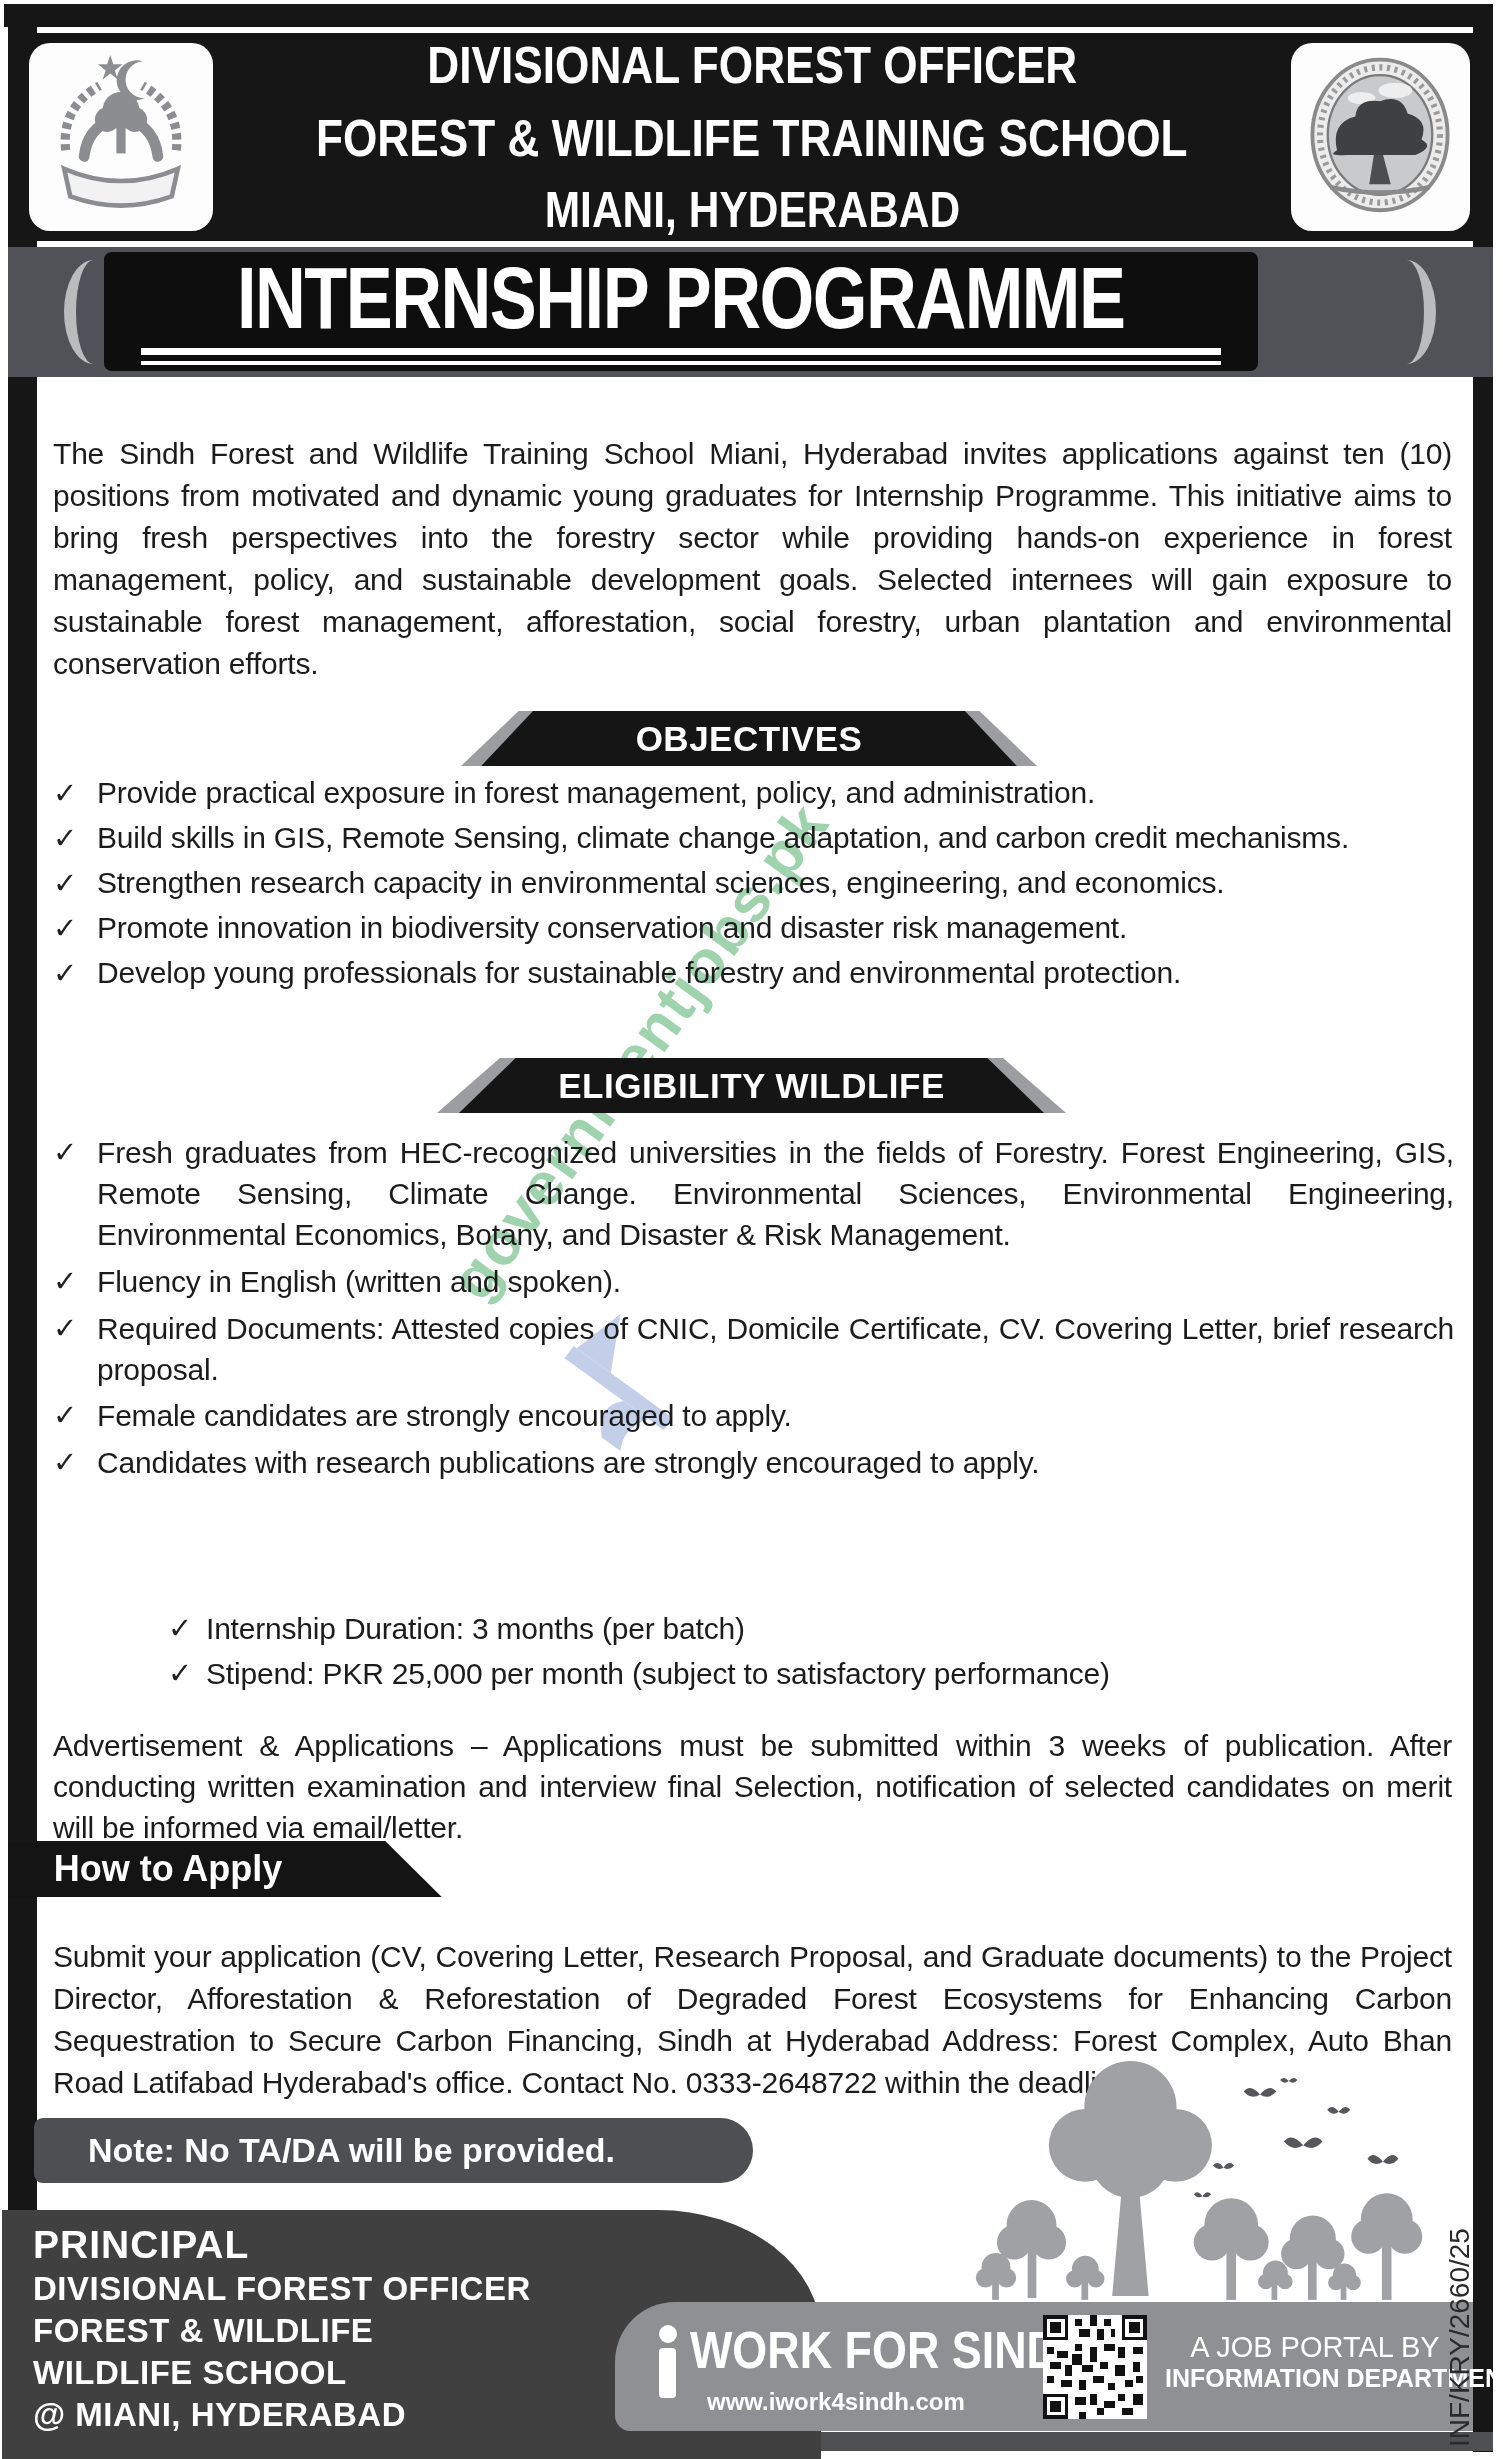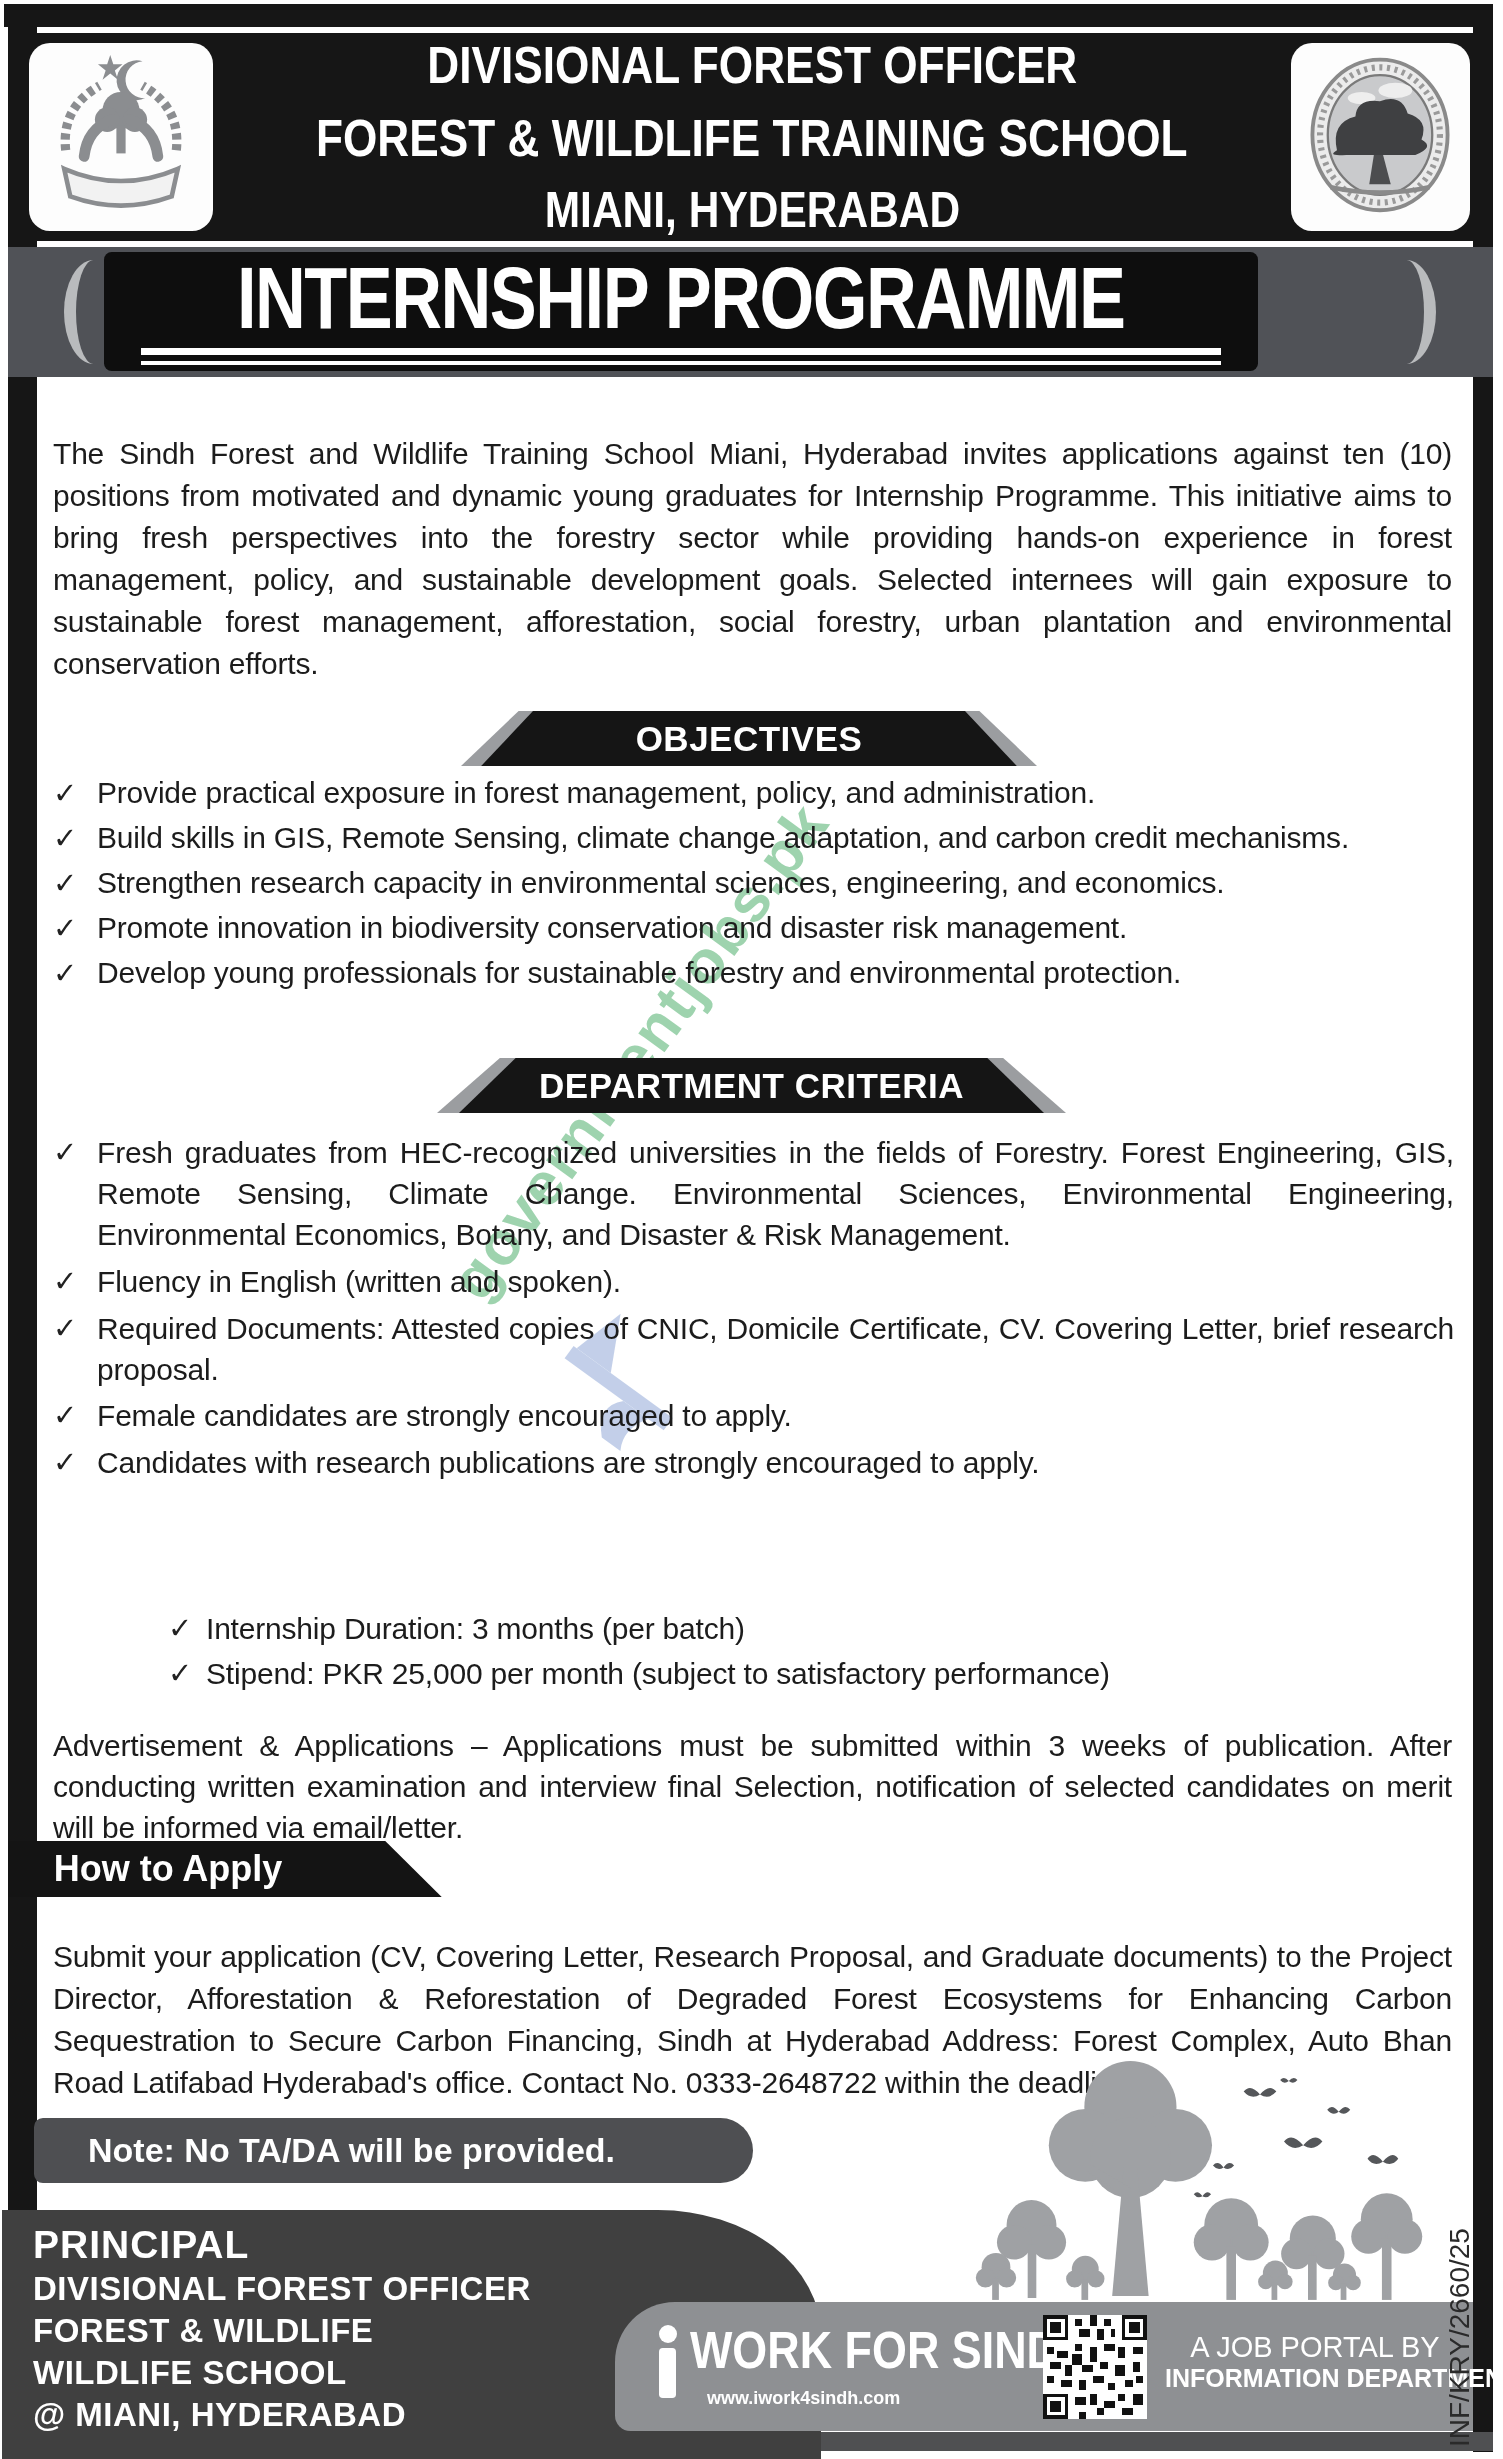--- a/index.html
+++ b/index.html
@@ -61,21 +61,21 @@
   .footer-black{position:absolute;left:2px;top:2210px;width:819px;height:276px;background:#404040;border-top-right-radius:163px 125px;}
   .principal{position:absolute;left:31px;top:11.5px;}
   .p0{color:#fff;font-weight:700;font-size:39px;line-height:46px;letter-spacing:1px;}
   .pl{color:#fff;font-weight:700;font-size:33px;line-height:42px;letter-spacing:0.5px;}
   .trees{position:absolute;left:972px;top:2054px;width:456px;height:248px;}
   .portal{position:absolute;left:615px;top:2302px;width:858px;height:129px;background:#8e9093;border-radius:60px 0 0 15.4px;}
   .iwrap{position:absolute;left:42px;top:23px;width:21px;display:flex;flex-direction:column;align-items:center;}
   .idot{width:18px;height:18px;border-radius:50%;background:#fff;}
   .ibar{width:16.3px;height:50px;background:#fff;border-radius:3.8px;margin-top:4.8px;}
   .portal-name{position:absolute;left:75px;top:19px;color:#fff;font-weight:700;font-size:51px;transform:scaleX(.88);transform-origin:left;white-space:nowrap;}
-  .portal-url{position:absolute;left:92px;top:86px;color:#fff;font-weight:700;font-size:18px;}
+  .portal-url{position:absolute;left:92px;top:86px;color:#fff;font-weight:700;font-size:24px;}
   .qr{position:absolute;left:428px;top:12.5px;width:104px;height:104px;background:#fff;}
   .portal-right{position:absolute;left:550px;top:31px;width:300px;text-align:center;color:#fff;}
   .pr1{font-weight:400;font-size:29px;line-height:29px;}
   .pr2{font-weight:700;font-size:25px;line-height:33px;white-space:nowrap;}
   
   .side-ref{position:absolute;left:1324px;top:2298px;width:269px;height:29px;transform:rotate(-90deg);font-size:28px;color:#2a2a2a;white-space:nowrap;}
   
   .wm{position:absolute;left:207px;top:1016px;width:865px;text-align:center;transform:rotate(-54deg);font-size:61px;font-weight:700;letter-spacing:1.9px;color:rgba(62,168,94,.5);pointer-events:none;}
   .wm-icon{position:absolute;left:552px;top:1314px;transform:rotate(-54deg);opacity:.45;pointer-events:none;}
 </style>
@@ -154,21 +154,21 @@
     <li><span class="check">✓</span><span>Provide practical exposure in forest management, policy, and administration.</span></li>
     <li><span class="check">✓</span><span>Build skills in GIS, Remote Sensing, climate change adaptation, and carbon credit mechanisms.</span></li>
     <li><span class="check">✓</span><span>Strengthen research capacity in environmental sciences, engineering, and economics.</span></li>
     <li><span class="check">✓</span><span>Promote innovation in biodiversity conservation and disaster risk management.</span></li>
     <li><span class="check">✓</span><span>Develop young professionals for sustainable forestry and environmental protection.</span></li>
   </ul>
 
   <div class="sec eligibility">
     <div class="sec-outer"></div>
     <div class="sec-inner">
-      <span class="sec-label">DEPARTMENT CRITERIA</span>
+      <span class="sec-label">ELIGIBILITY WILDLIFE</span>
     </div>
   </div>
   <ul class="txt list eli">
     <li><span class="check">✓</span><span>Fresh graduates from HEC-recognized universities in the fields of Forestry. Forest Engineering, GIS, Remote Sensing, Climate Change. Environmental Sciences, Environmental Engineering, Environmental Economics, Botany, and Disaster &amp; Risk Management.</span></li>
     <li><span class="check">✓</span><span>Fluency in English (written and spoken).</span></li>
     <li><span class="check">✓</span><span>Required Documents: Attested copies of CNIC, Domicile Certificate, CV. Covering Letter, brief research proposal.</span></li>
     <li><span class="check">✓</span><span>Female candidates are strongly encouraged to apply.</span></li>
     <li><span class="check">✓</span><span>Candidates with research publications are strongly encouraged to apply.</span></li>
   </ul>
 

